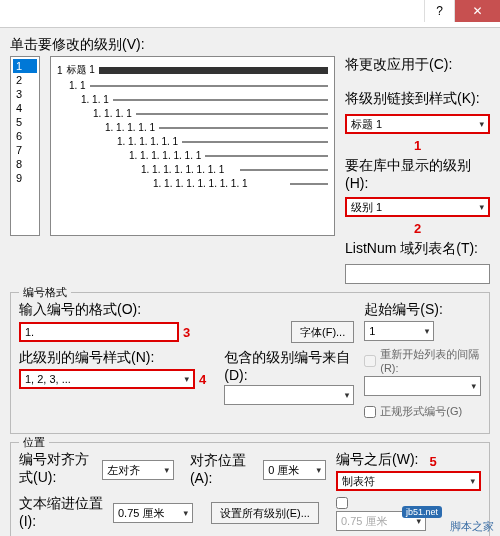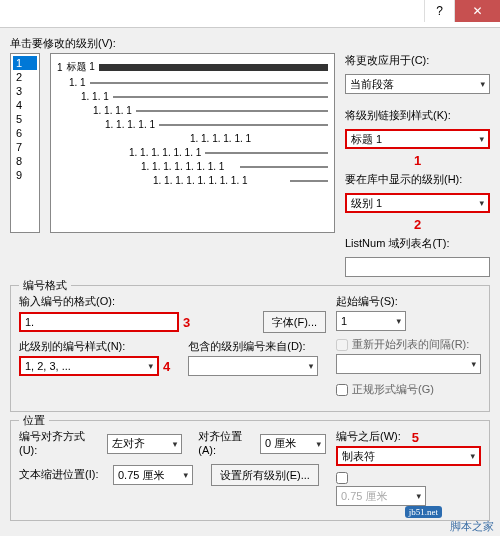--- a/index.html
+++ b/index.html
@@ -4,42 +4,42 @@
 <style>
 * { box-sizing: border-box; margin: 0; padding: 0; }
 body { font-family: "Microsoft YaHei", SimSun, sans-serif; font-size: 11px; background: #f0f0f0; width: 500px; height: 536px; position: relative; }
 .titlebar { background: #fff; border-bottom: 1px solid #ccc; height: 28px; display: flex; align-items: center; justify-content: center; position: relative; }
 .titlebar span { font-size: 12px; }
 .winbtns { position: absolute; right: 0; top: 0; display: flex; height: 22px; }
 .winbtn { width: 30px; height: 22px; display: flex; align-items: center; justify-content: center; font-size: 12px; background: #fff; border-left: 1px solid #ddd; }
 .winbtn.close { background: #c75050; color: #fff; width: 46px; }
 .content { padding: 8px 10px; }
 .row { display: flex; gap: 10px; margin-bottom: 6px; }
-.lbl { display: block; margin-bottom: 2px; font-size: 11px; }
+.lbl { display: block; margin-bottom: 2px; font-size: 14px; }
 .levellist { width: 30px; height: 180px; background: #fff; border: 1px solid #888; padding: 2px; overflow: hidden; }
 .levellist .item { padding: 1px 3px; font-size: 11px; }
 .levellist .item.sel { background: #0078d7; color: #fff; }
 .preview { flex: 1; height: 180px; background: #fff; border: 1px solid #888; padding: 6px; font-size: 10px; overflow: hidden; }
 .preview .pline { display: flex; align-items: center; margin-bottom: 3px; white-space: nowrap; }
 .preview .pnum { margin-right: 4px; }
 .preview .pbar { height: 2px; background: #888; flex: 1; }
 .preview .pbar.dark { height: 7px; background: #333; }
 .rightcol { width: 145px; display: flex; flex-direction: column; gap: 4px; }
 .select, .input { width: 100%; height: 20px; border: 1px solid #888; background: #fff; padding: 0 4px; font-size: 11px; display: flex; align-items: center; justify-content: space-between; }
 .select::after { content: "▾"; font-size: 9px; color: #333; }
 .redbox { border: 2px solid #d00 !important; }
 .rednum { color: #d00; font-weight: bold; font-size: 13px; }
 .section { border: 1px solid #bbb; margin-top: 8px; padding: 8px; position: relative; }
 .section .stitle { position: absolute; top: -8px; left: 8px; background: #f0f0f0; padding: 0 4px; font-size: 11px; }
 .btn { border: 1px solid #888; background: #f4f4f4; padding: 2px 8px; font-size: 11px; height: 22px; display: inline-flex; align-items: center; }
 .cb { display: flex; align-items: center; gap: 4px; font-size: 11px; color: #666; }
 .cb input { width: 12px; height: 12px; }
 .fgroup { display: flex; align-items: center; gap: 4px; }
 .watermark { position: absolute; bottom: 2px; right: 6px; font-size: 11px; color: #3b6ea5; }
-.jblogo { position: absolute; bottom: 18px; right: 58px; background: #2b6cb0; color: #fff; font-size: 9px; padding: 1px 4px; border-radius: 3px; font-family: Liberation Serif, serif; }
+.jblogo { position: absolute; bottom: 18px; right: 58px; background: #2b6cb0; color: #fff; font-size: 9px; padding: 1px 4px; border-radius: 3px; }
 </style>
 </head>
 <body>
 
 <div class="titlebar">
   <div class="winbtns">
     <div class="winbtn">?</div>
     <div class="winbtn close">✕</div>
   </div>
 </div>
@@ -73,42 +73,39 @@
           <div class="pbar"></div>
         </div>
         <div class="pline" style="padding-left: 36px;">
           <span class="pnum">1. 1. 1. 1</span>
           <div class="pbar"></div>
         </div>
         <div class="pline" style="padding-left: 48px;">
           <span class="pnum">1. 1. 1. 1. 1</span>
           <div class="pbar"></div>
         </div>
-        <div class="pline" style="padding-left: 60px; flex-direction: column;">
+        <div class="pline" style="padding-left: 60px;">
           <span class="pnum">1. 1. 1. 1. 1. 1</span>
           <div class="pbar"></div>
         </div>
         <div class="pline" style="padding-left: 72px;">
           <span class="pnum">1. 1. 1. 1. 1. 1. 1</span>
           <div class="pbar"></div>
         </div>
         <div class="pline" style="padding-left: 84px; gap: 12px;">
           <span class="pnum">1. 1. 1. 1. 1. 1. 1. 1</span>
           <div class="pbar"></div>
         </div>
         <div class="pline" style="padding-left: 96px; gap: 38px;">
           <span class="pnum">1. 1. 1. 1. 1. 1. 1. 1. 1</span>
           <div class="pbar"></div>
         </div>
       </div>
     <div class="rightcol">
       <div class="lbl">将更改应用于(C):</div>
-      <div class="select">
-          <span>当前段落</span>
-        </div>
       <div style="height:6px"></div>
       <div class="lbl">将级别链接到样式(K):</div>
       <div style="display:flex;align-items:center;gap:3px">
         <div class="select redbox" style="flex:1">
             <span>标题 1</span>
           </div>
       </div>
       <div style="text-align:center"><span class="rednum">1</span></div>
       <div class="lbl">要在库中显示的级别(H):</div>
       <div style="display:flex;align-items:center;gap:3px">
@@ -133,21 +130,21 @@
             </div>
           <span class="rednum">3</span>
           <div style="flex:1"></div>
           <div class="btn">字体(F)...</div>
         </div>
         <div style="height:6px"></div>
         <div class="row" style="gap:18px">
           <div>
             <div class="lbl">此级别的编号样式(N):</div>
             <div class="fgroup">
-              <div class="select redbox" style="width:140px">
+              <div class="select redbox" style="width:176px">
                   <span>1, 2, 3, ...</span>
                 </div>
               <span class="rednum">4</span>
             </div>
           </div>
           <div>
             <div class="lbl">包含的级别编号来自(D):</div>
             <div class="select" style="width:130px;color:#aaa">
                 <span></span>
               </div>

